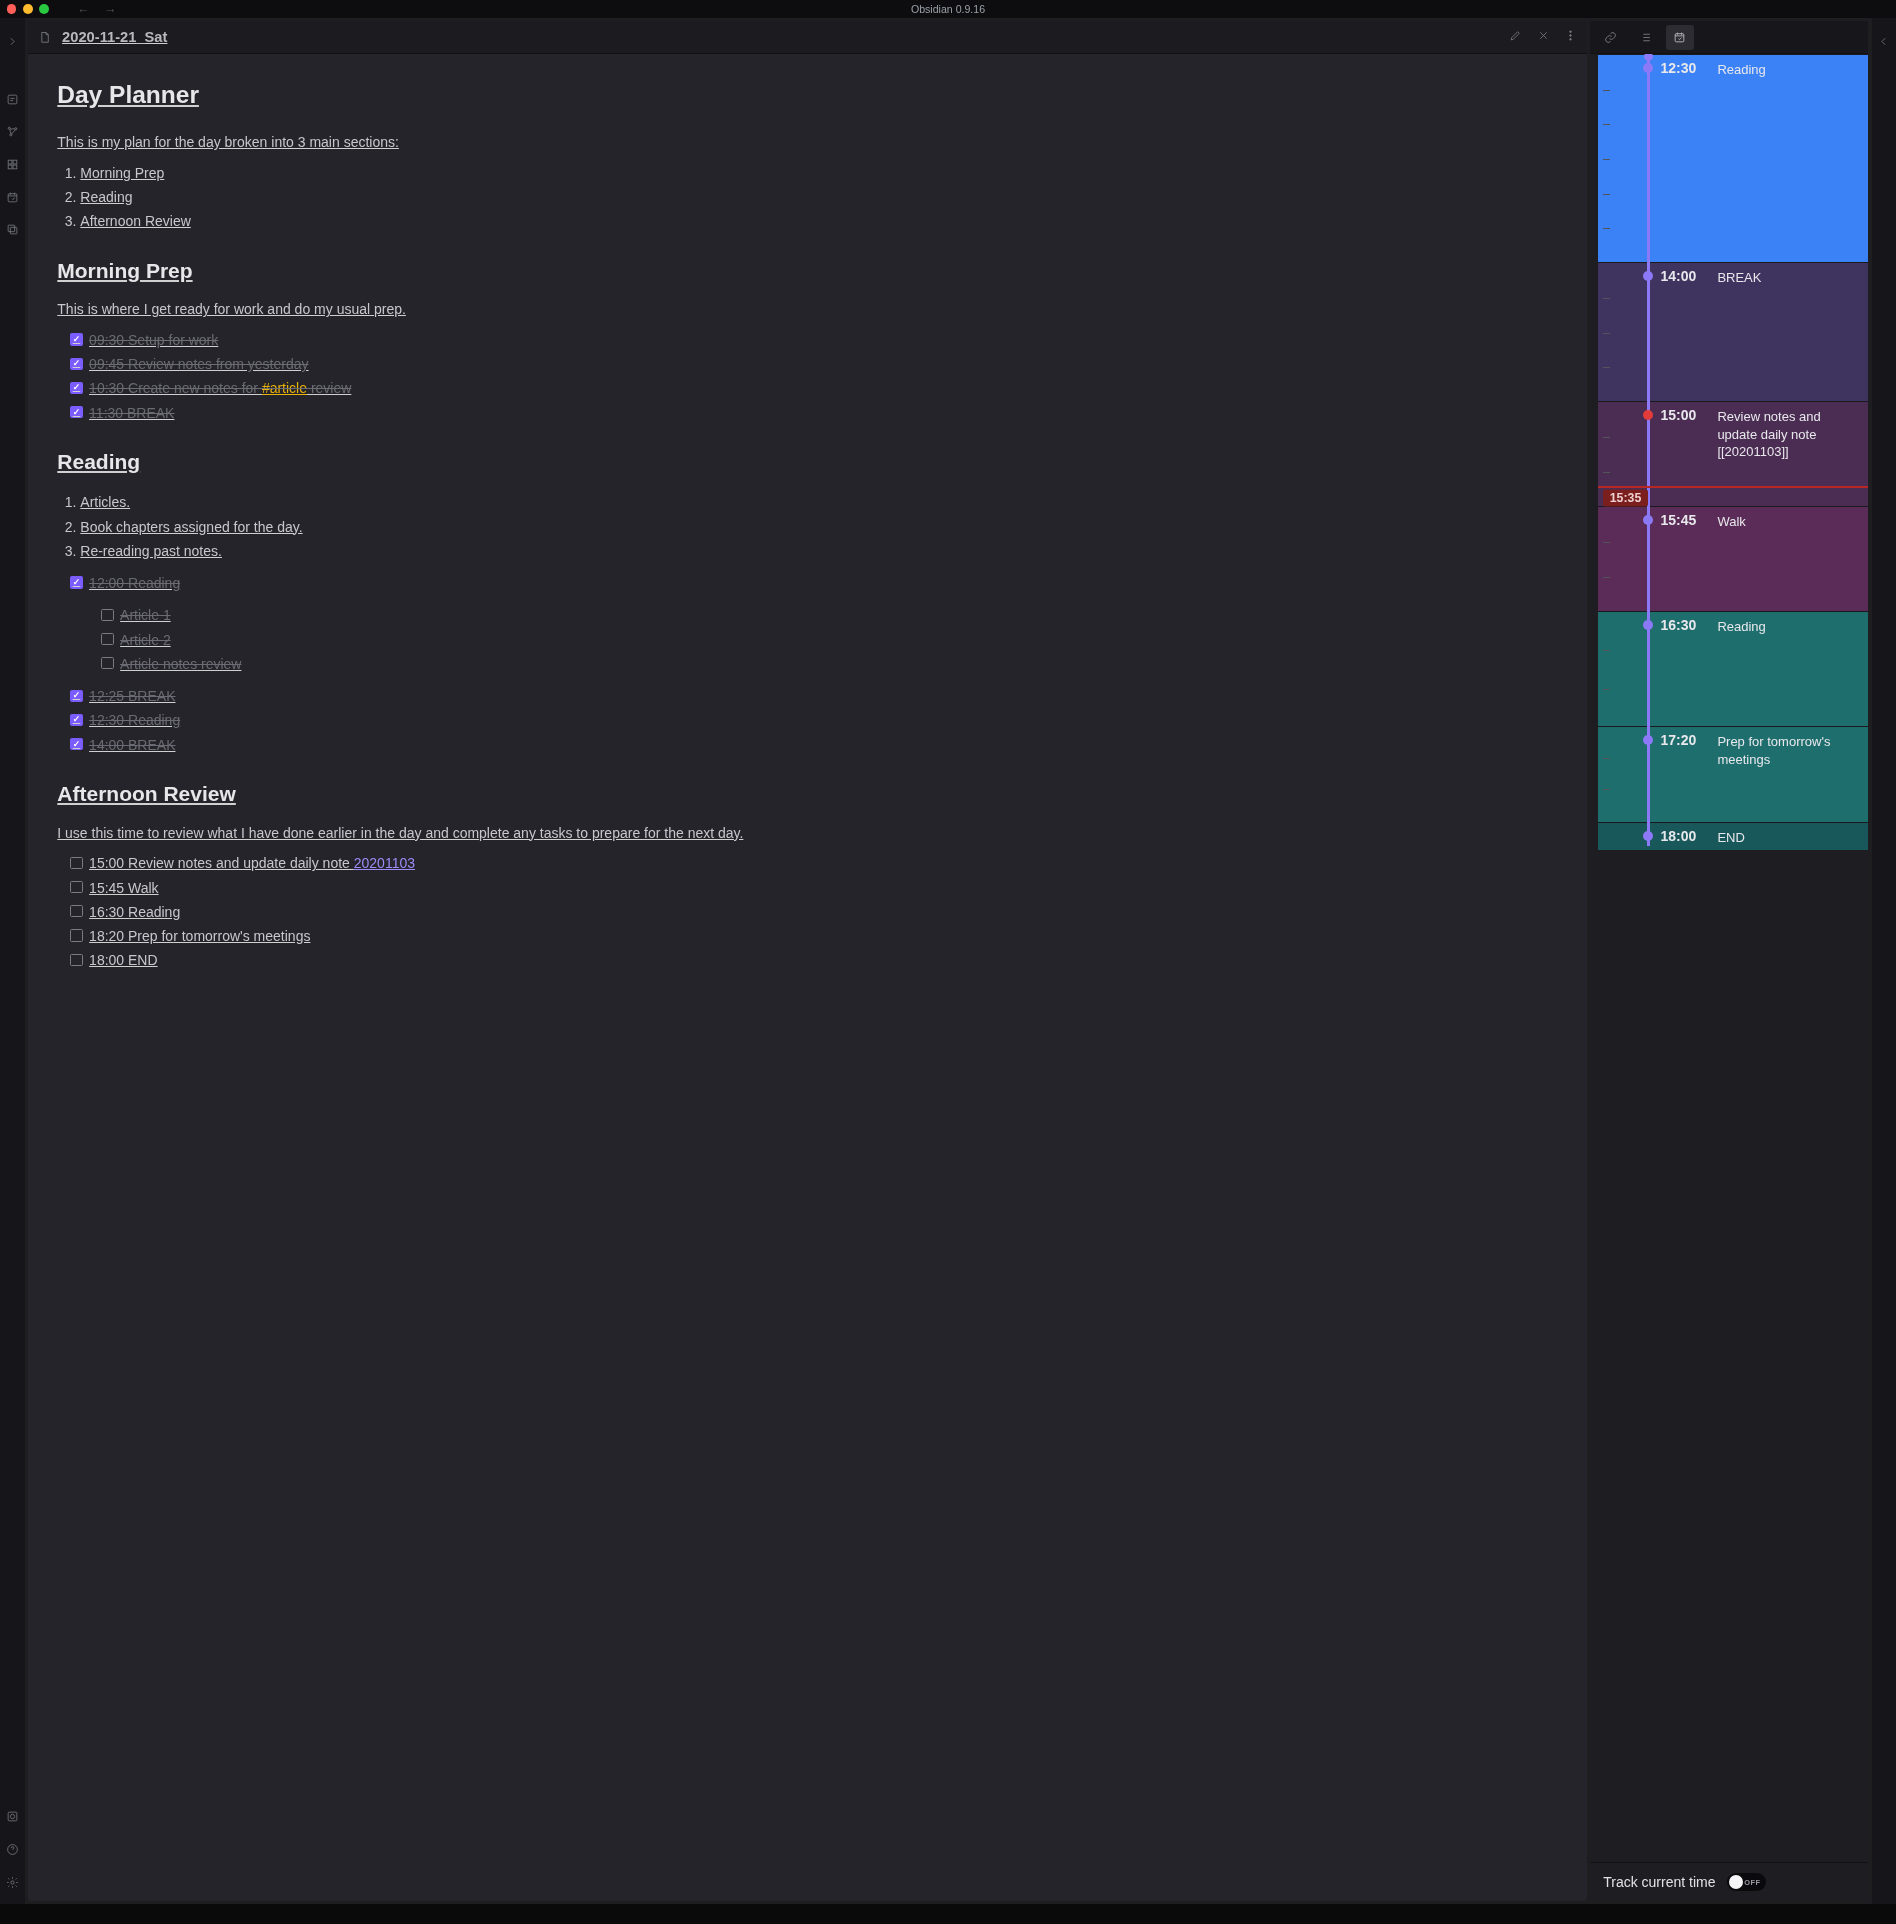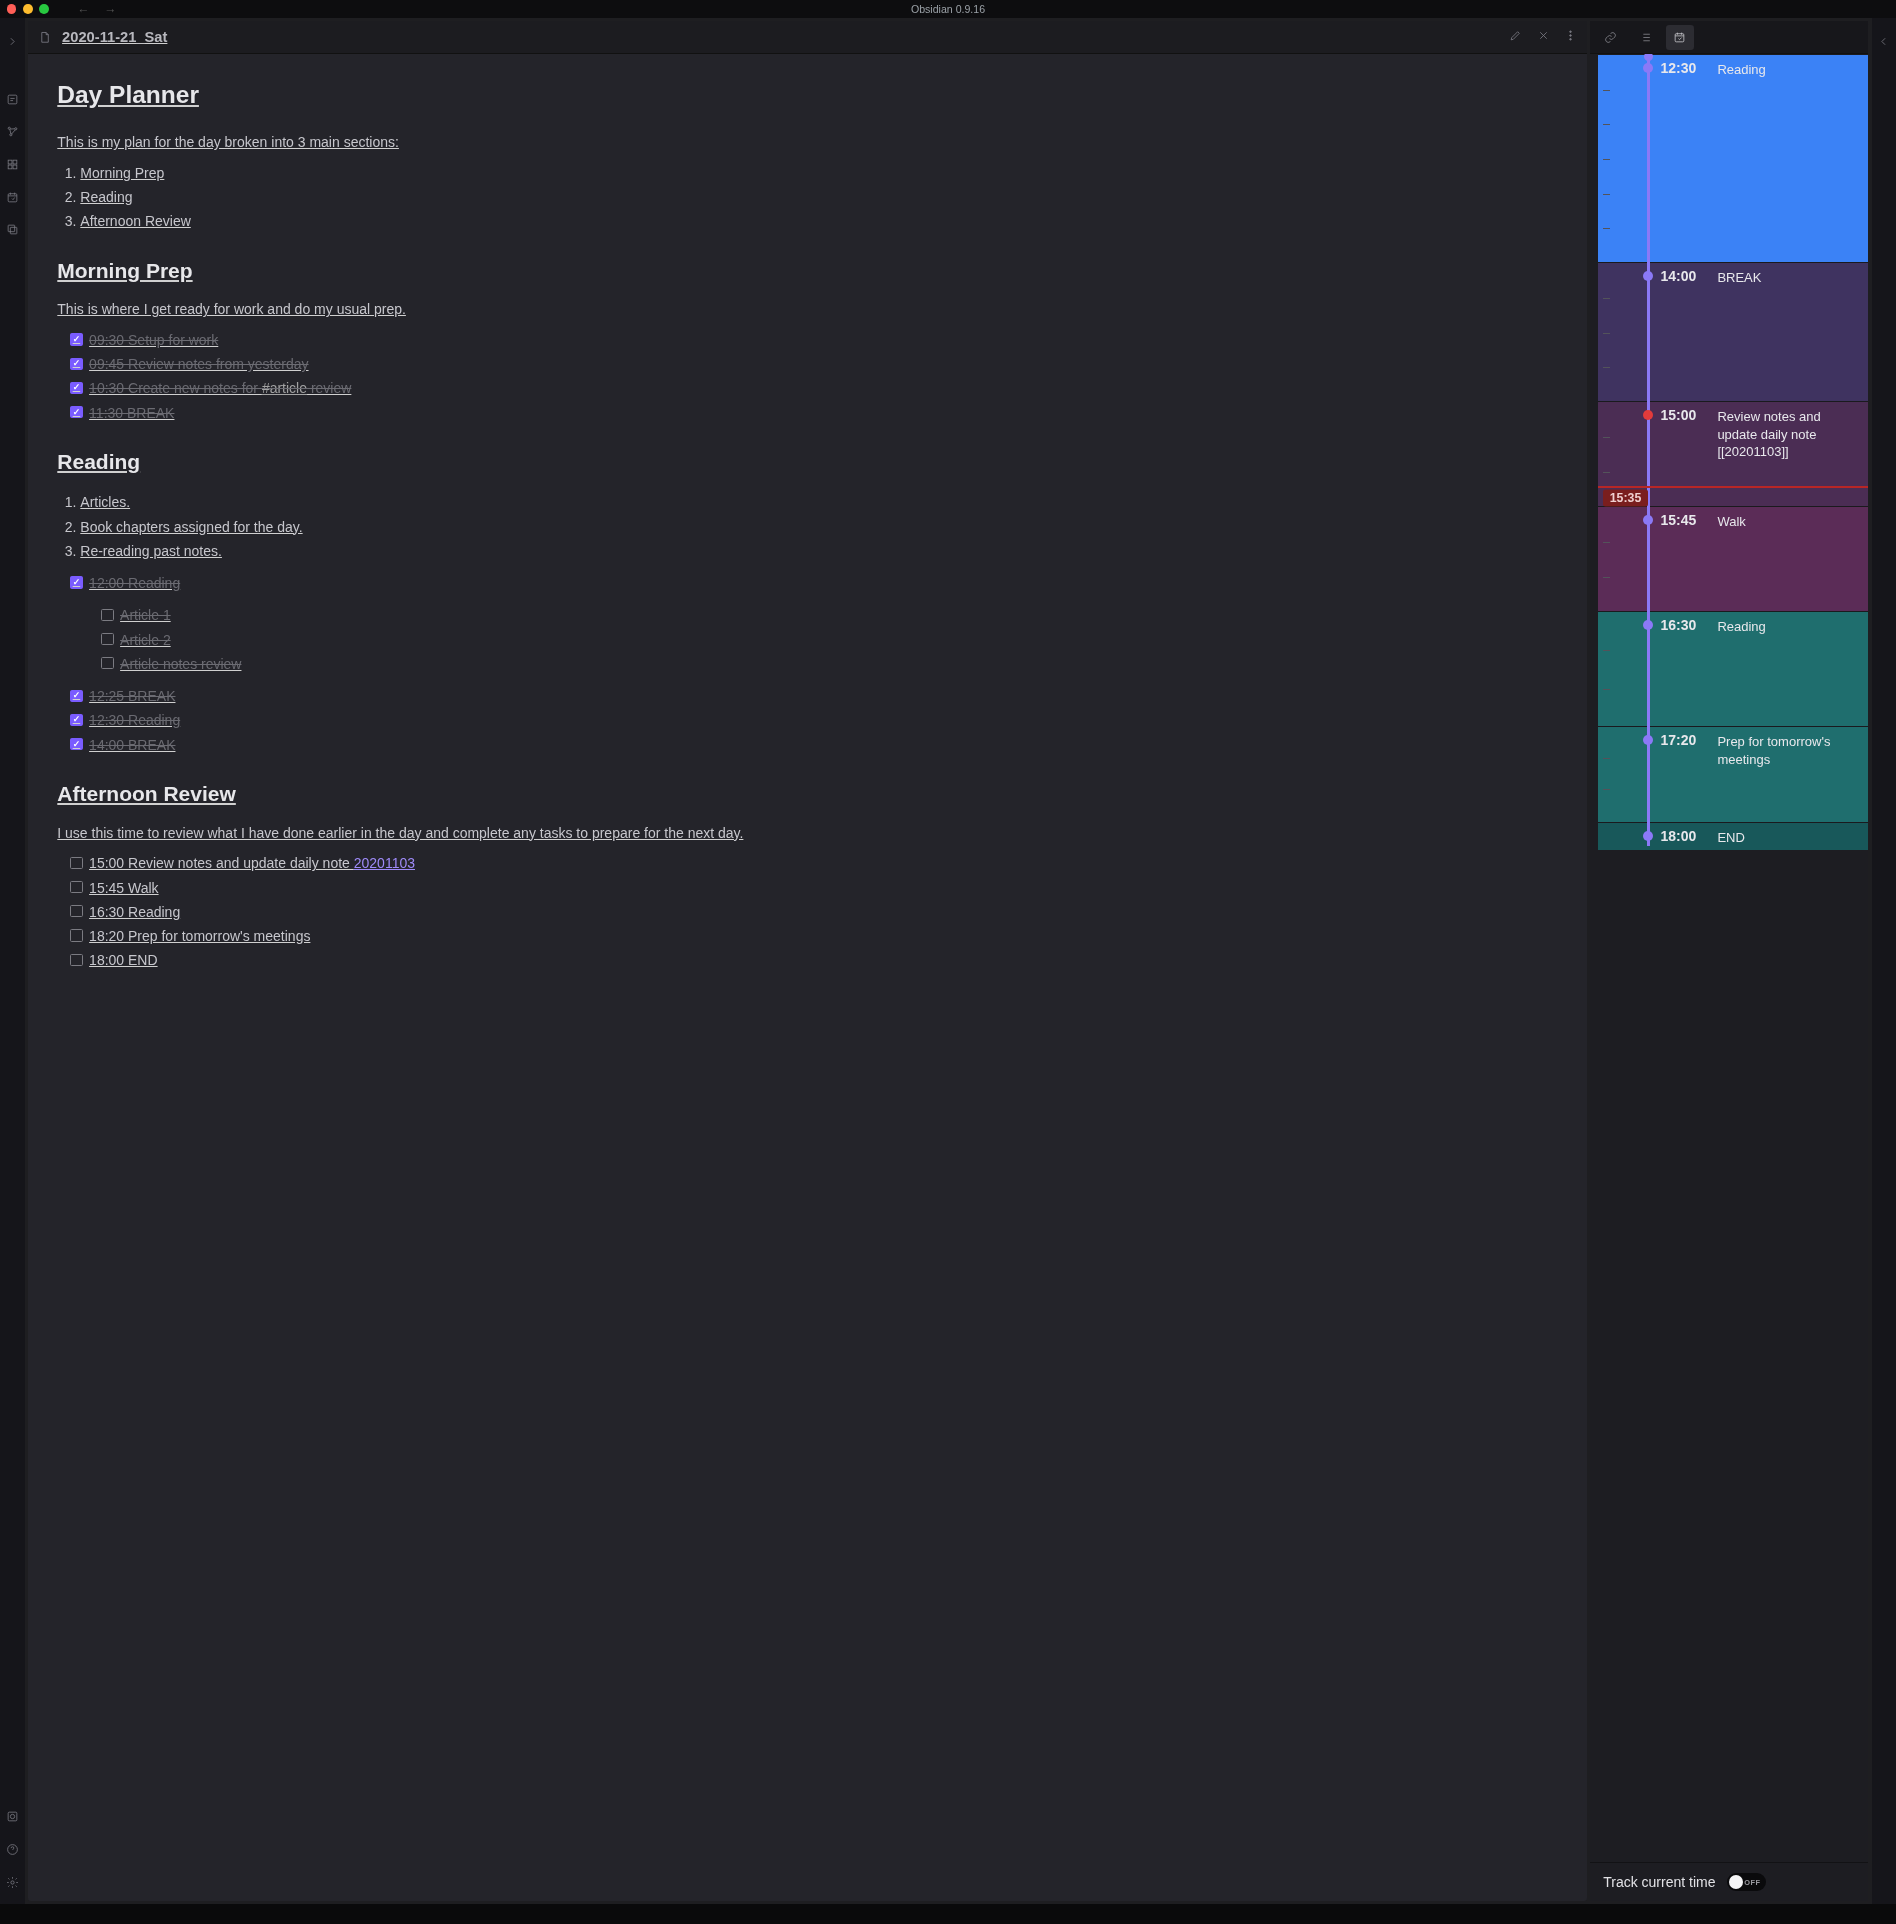--- a/index.html
+++ b/index.html
@@ -110,21 +110,21 @@
   .task-list.sub { margin-left: 44px; margin-top:1.6px; margin-bottom:1.6px;}
   .cb {
     width: 12.3px; height: 12.3px; border-radius:1.6px;
     border: 1.2px solid #7b7b82; flex-shrink:0; margin-top:3.3px;
     display:flex; align-items:center; justify-content:center;
     cursor:pointer;
   }
   .cb.checked { background:#7a5cff; border-color:#7a5cff;}
   .cb.checked::after { content:"✓"; color:#fff; font-size:9px; font-weight:bold; line-height:1;}
   .done { color:#6b6b72; text-decoration: line-through;}
-  .tag { color:#a3a3a3; text-decoration:underline;}
+  .tag { color:#eab308; text-decoration:underline;}
   .link { color:#9e8af8; text-decoration:underline;}
 
   
   .side-pane {
     width: 278px;
     display:flex;
     flex-direction:column;
     margin: 3.3px 3.3px 3.3px 1.6px;
     background:#1d1d22;
     border-radius:3.3px;

